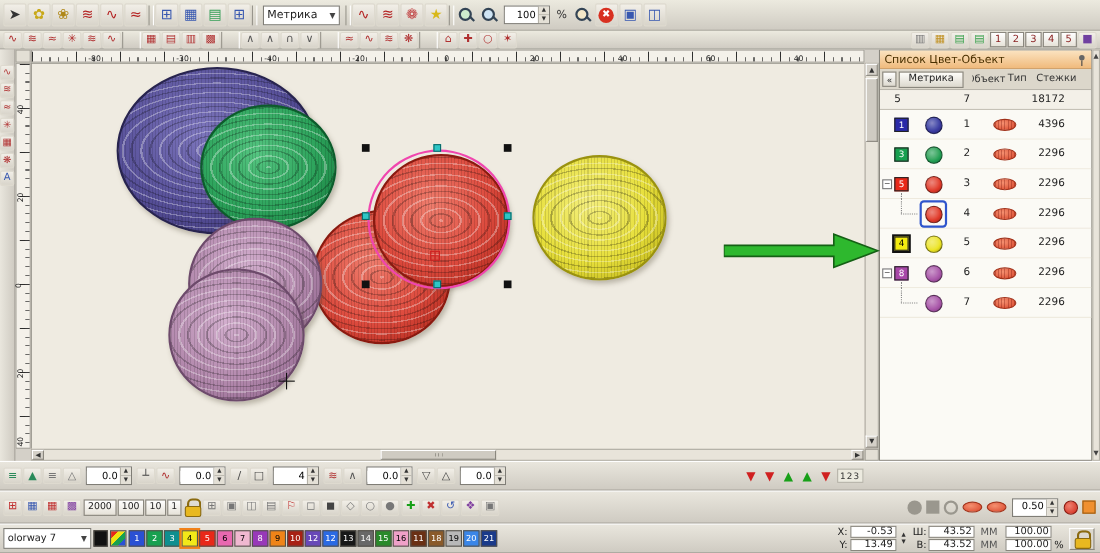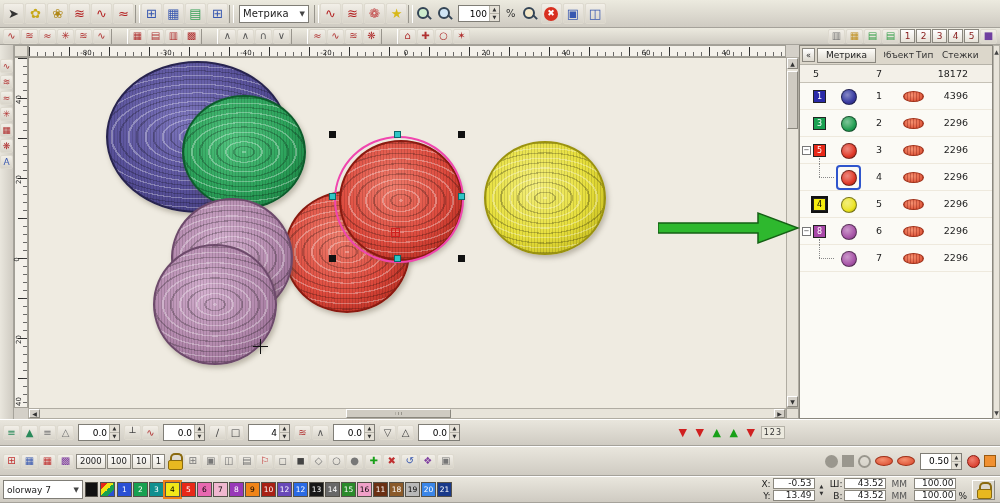--- a/index.html
+++ b/index.html
@@ -407,20 +407,24 @@
     <div class="sbtn" style="left:0;bottom:0;width:11px;height:11px">▼</div>
   </div>
   <div class="region sb" style="left:28px;top:408px;width:758px;height:11px">
     <div class="sbtn" style="left:0;top:0;width:11px;height:9px">◀</div>
     <div class="thumb h" style="left:317px;top:0;width:105px;height:9px"></div>
     <div class="sbtn" style="right:0;top:0;width:11px;height:9px">▶</div>
   </div>
   <div class="region ruler-corner" style="left:786px;top:408px;width:13px;height:11px"></div>
 
   <div class="region panel" style="left:799px;top:45px;width:194px;height:374px">
+    <div class="ptitle">
+      <span>Список Цвет-Объект</span>
+      <span class="pinicon"></span>
+    </div>
     <div class="ptools">
       <span class="btnmin">«</span>
       <span class="btnshow">Метрика</span>
       <span class="colobj">Объект</span>
       <span class="coltip">Тип</span>
       <span class="colst">Стежки</span>
     </div>
     <div class="psummary">
       <span style="left:13px">5</span>
       <span style="left:76px">7</span>

